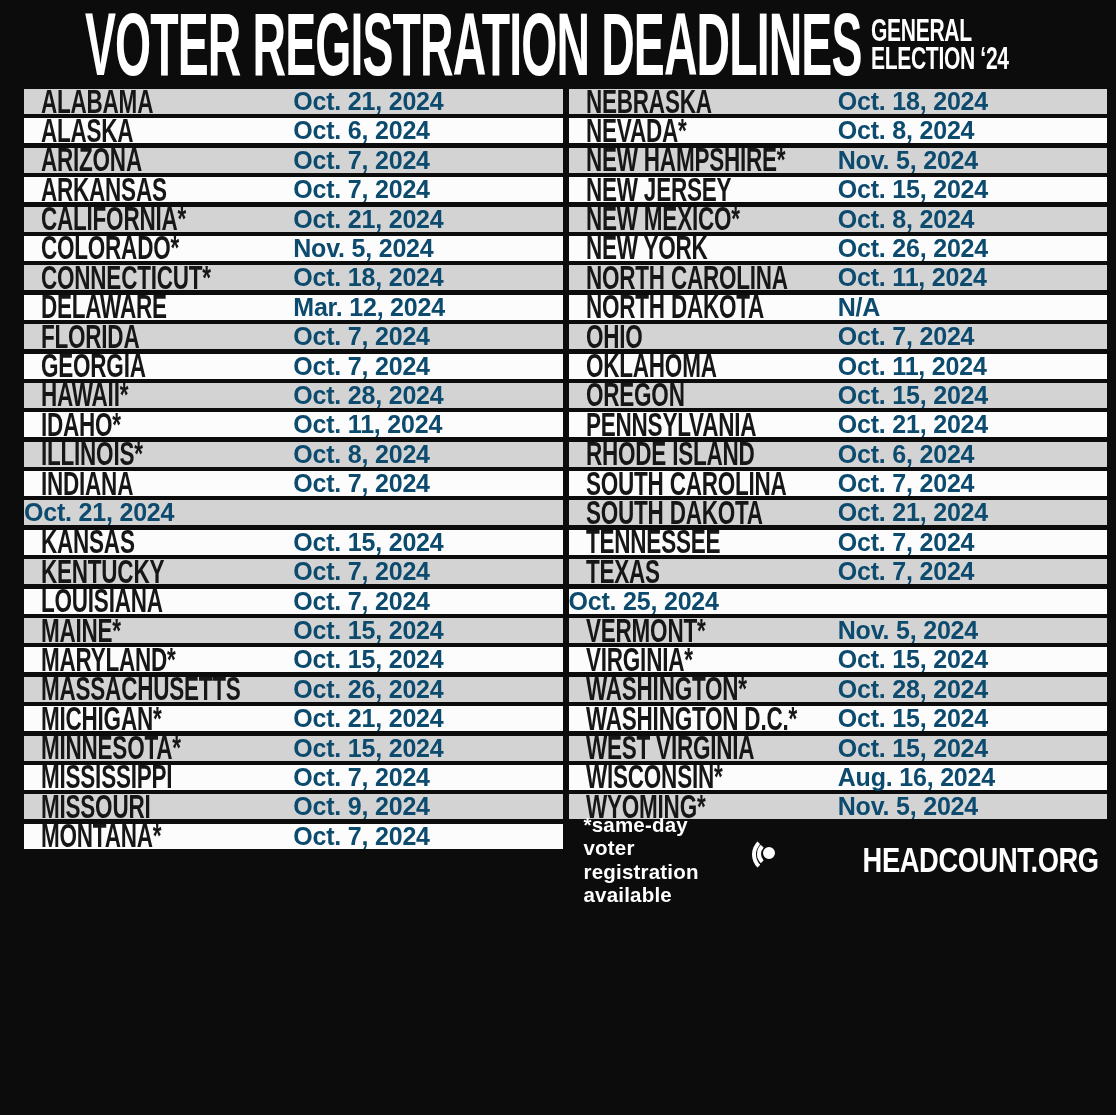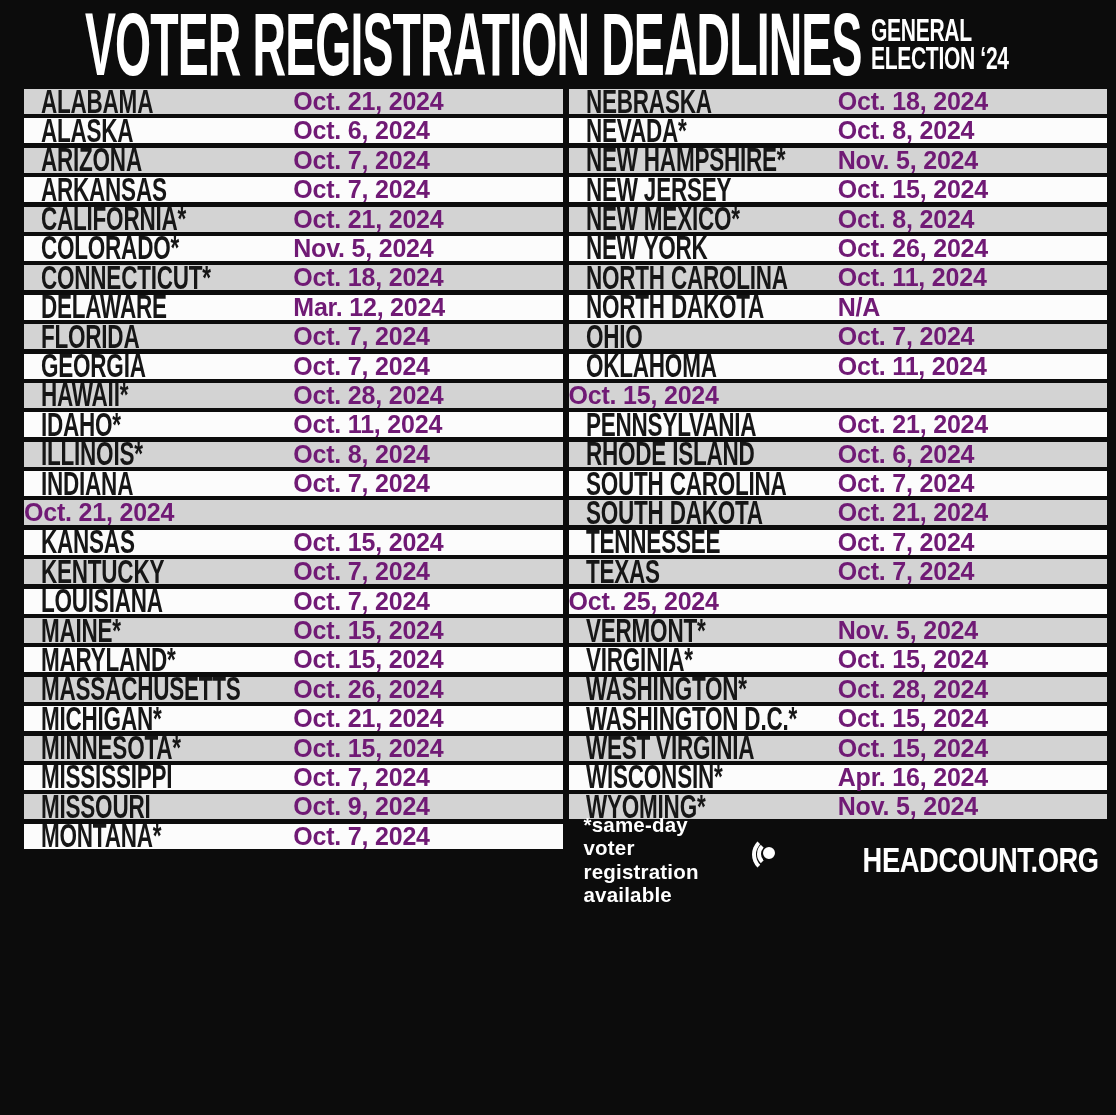--- a/index.html
+++ b/index.html
@@ -70,21 +70,21 @@
   }
   .state-cell .cond {
     display: inline-block;
     color: var(--text-dark);
     font-size: 30px; font-weight: bold; letter-spacing: -0.3px;
     transform: scale(0.75, 1.1);
     transform-origin: 0 50%;
   }
   .date-cell {
     flex: 1; white-space: nowrap;
-    color: #701a75;
+    color: #0c4a6e;
     font-size: 25px; font-weight: bold; letter-spacing: -0.2px;
   }
 
   
   .footer {
     margin-top: 8px; height: 56px;
     display: flex; justify-content: space-between; align-items: center;
     padding: 0 8px 0 15px;
     background: transparent;
   }
@@ -347,20 +347,23 @@
           </div>
           <div class="date-cell">Oct. 7, 2024</div>
         </div>
         <div class="row shade-white">
           <div class="state-cell">
             <span class="cond">OKLAHOMA</span>
           </div>
           <div class="date-cell">Oct. 11, 2024</div>
         </div>
         <div class="row shade-gray">
+          <div class="state-cell">
+            <span class="cond">OREGON</span>
+          </div>
           <div class="date-cell">Oct. 15, 2024</div>
         </div>
         <div class="row shade-white">
           <div class="state-cell">
             <span class="cond">PENNSYLVANIA</span>
           </div>
           <div class="date-cell">Oct. 21, 2024</div>
         </div>
         <div class="row shade-gray">
           <div class="state-cell">
@@ -422,21 +425,21 @@
         <div class="row shade-gray">
           <div class="state-cell">
             <span class="cond">WEST VIRGINIA</span>
           </div>
           <div class="date-cell">Oct. 15, 2024</div>
         </div>
         <div class="row shade-white">
           <div class="state-cell">
             <span class="cond">WISCONSIN*</span>
           </div>
-          <div class="date-cell">Apr. 16, 2024</div>
+          <div class="date-cell">Aug. 16, 2024</div>
         </div>
         <div class="row shade-gray">
           <div class="state-cell">
             <span class="cond">WYOMING*</span>
           </div>
           <div class="date-cell">Nov. 5, 2024</div>
         </div>
         <div class="footer">
         <div class="footnote">
           <div>*same-day voter</div>

